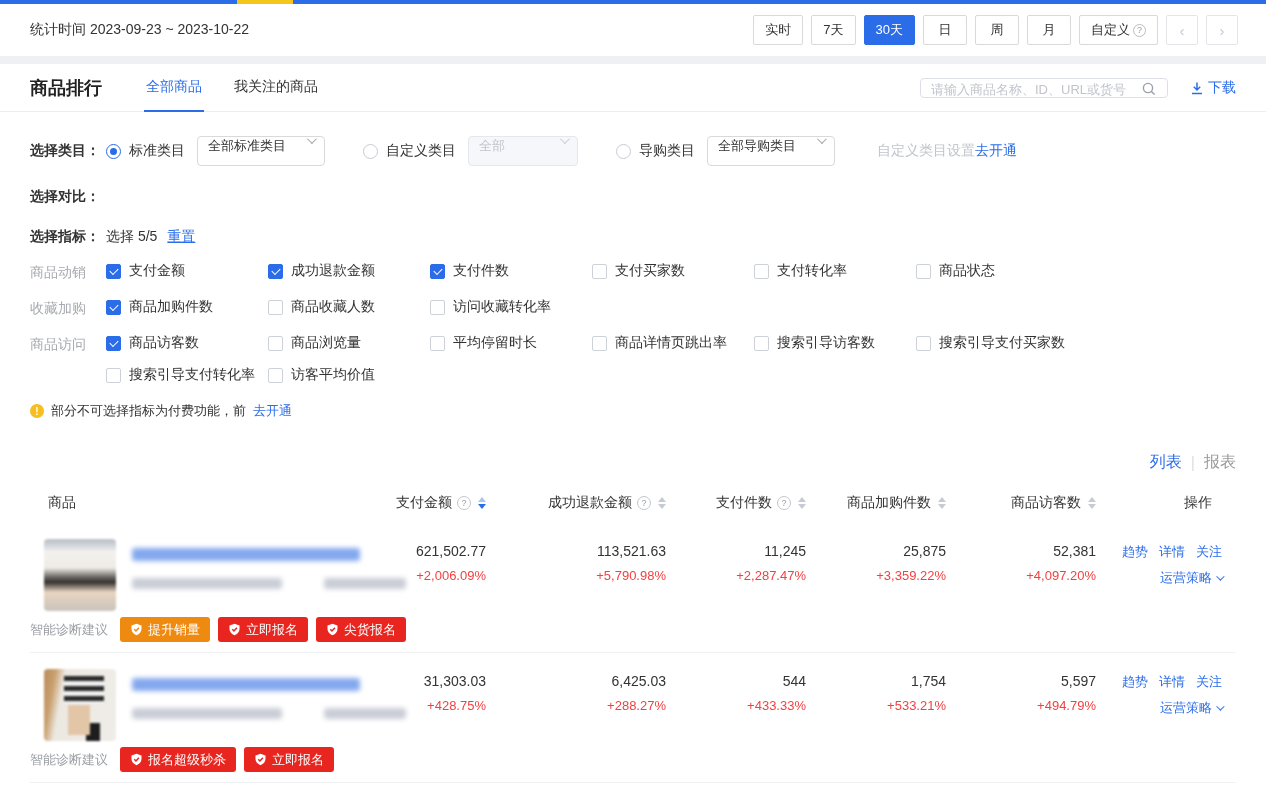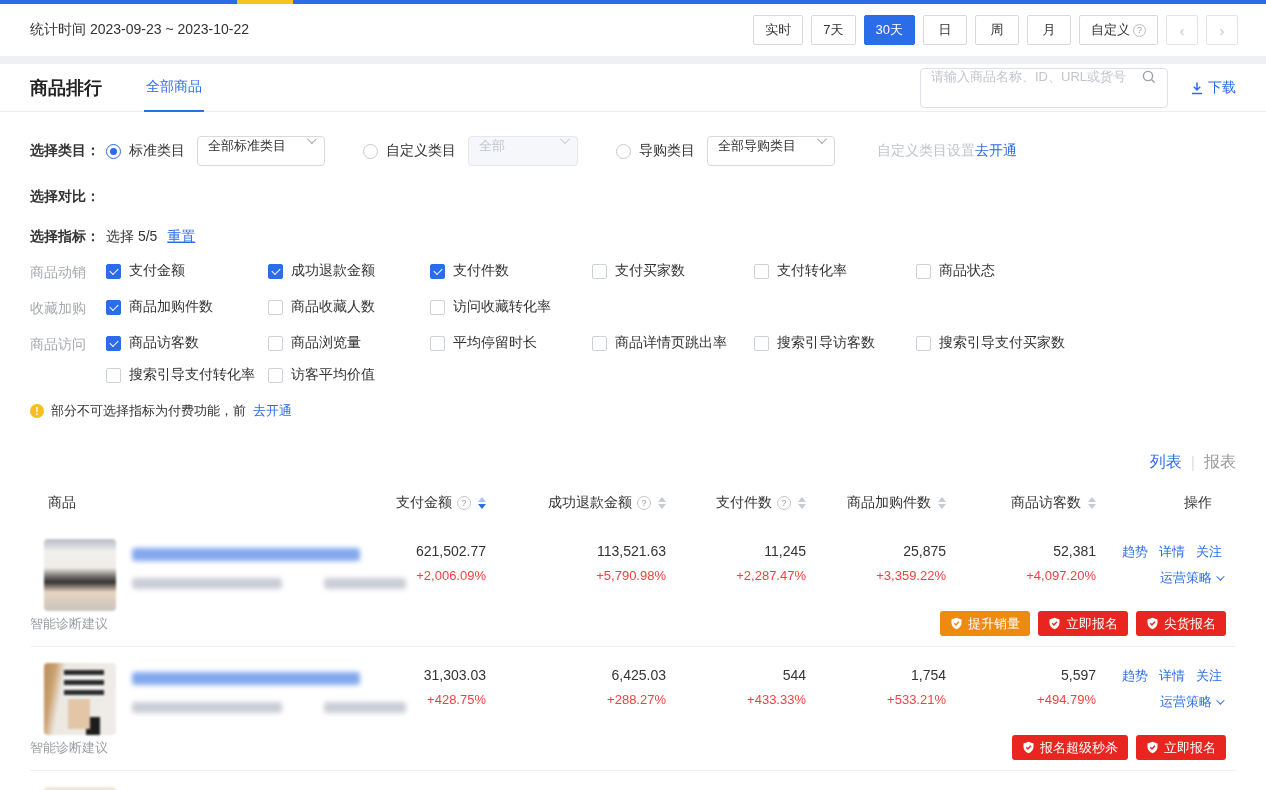--- a/index.html
+++ b/index.html
@@ -31,22 +31,22 @@
 
   
   .card{ background:#fff; min-height:726px; }
   .card-header{ height:48px; display:flex; align-items:center; padding:0 30px; border-bottom:1px solid #ebedf0; }
   .page-title{ font-size:18px; font-weight:700; color:#222; margin-right:42px; }
   .tabs{ display:flex; height:48px; }
   .tab{ margin-right:28px; display:flex; align-items:center; font-size:14px; color:#333;
         cursor:pointer; border-bottom:2px solid transparent; padding:0 2px; }
   .tab.active{ color:var(--blue); border-bottom-color:var(--blue); }
   .header-right{ margin-left:auto; display:flex; align-items:center; gap:22px; }
-  .search-box{ width:248px; height:40px; border:1px solid #dcdfe6; border-radius:4px;
-               display:flex; align-items:flex-start; padding:0 10px; }
+  .search-box{ width:248px; height:20px; border:1px solid #dcdfe6; border-radius:4px;
+               display:flex; align-items:flex-end; padding:0 10px; }
   .search-box input{ border:none; outline:none; flex:1; font-size:13px; color:#333; font-family:inherit; }
   .search-box input::placeholder{ color:#c0c4cc; }
   .dl{ color:var(--blue); font-size:14px; display:flex; align-items:center; gap:4px; cursor:pointer; text-decoration:none; }
 
   
   .filters{ padding:24px 30px 0; }
   .frow{ display:flex; align-items:center; }
   .frow + .frow{ margin-top:22px; }
   .flabel{ width:76px; font-weight:700; font-size:14px; color:#333; flex:none; }
   .opt{ display:flex; align-items:center; margin-right:38px; }
@@ -131,21 +131,21 @@
   .cell-num .val{ font-size:14px; color:#333; padding-top:4px; }
   .cell-num .delta{ font-size:13px; color:var(--delta); margin-top:9px; }
 
   .cell-op{ display:flex; flex-direction:column; align-items:flex-end; padding-right:14px; gap:8px; padding-top:4px; }
   .op-links{ display:flex; gap:11px; font-size:13px; }
   .op-links span{ color:var(--blue); cursor:pointer; }
   .op-strategy{ color:var(--blue); font-size:13px; display:flex; align-items:center; gap:4px; cursor:pointer; }
   .caret-blue{ width:6px; height:6px; border-right:1.4px solid var(--blue); border-bottom:1.4px solid var(--blue);
                transform:rotate(45deg) translateY(-2px); }
 
-  .prow-footer{ display:flex; justify-content:space-between; align-items:center; gap:8px; padding-right:10px; }
+  .prow-footer{ display:flex; justify-content:flex-start; align-items:center; gap:8px; margin-top:6px; padding-right:10px; }
   .diag-label{ color:#9b9ea3; font-size:13px; margin-right:4px; }
   .badge{ height:25px; padding:0 10px; border:none; border-radius:3px; color:#fff; font-size:13px;
           display:inline-flex; align-items:center; gap:5px; cursor:pointer; font-family:inherit; }
   .badge.red{ background:var(--red); --bc:var(--red); }
   .badge.orange{ background:var(--orange); --bc:var(--orange); }
   svg{ display:block; }
 </style>
 </head>
 <body>
 
@@ -196,20 +196,21 @@
 </div>
 
 <div class="card">
 
   <div class="card-header">
     <div class="page-title">商品排行</div>
     <div class="tabs">
 
         <div class="tab active">全部商品</div>
 
+        <div class="tab">我关注的商品</div>
       </div>
     <div class="header-right">
       <div class="search-box">
         <input type="text" placeholder="请输入商品名称、ID、URL或货号" style="">
         <svg width="16" height="16" viewBox="0 0 16 16">
           <circle cx="7" cy="7" r="4.6" fill="none" stroke="#9aa0a8" stroke-width="1.4"></circle>
           <line x1="10.4" y1="10.4" x2="13.6" y2="13.6" stroke="#9aa0a8" stroke-width="1.4"></line>
         </svg>
       </div>
       <a class="dl">

